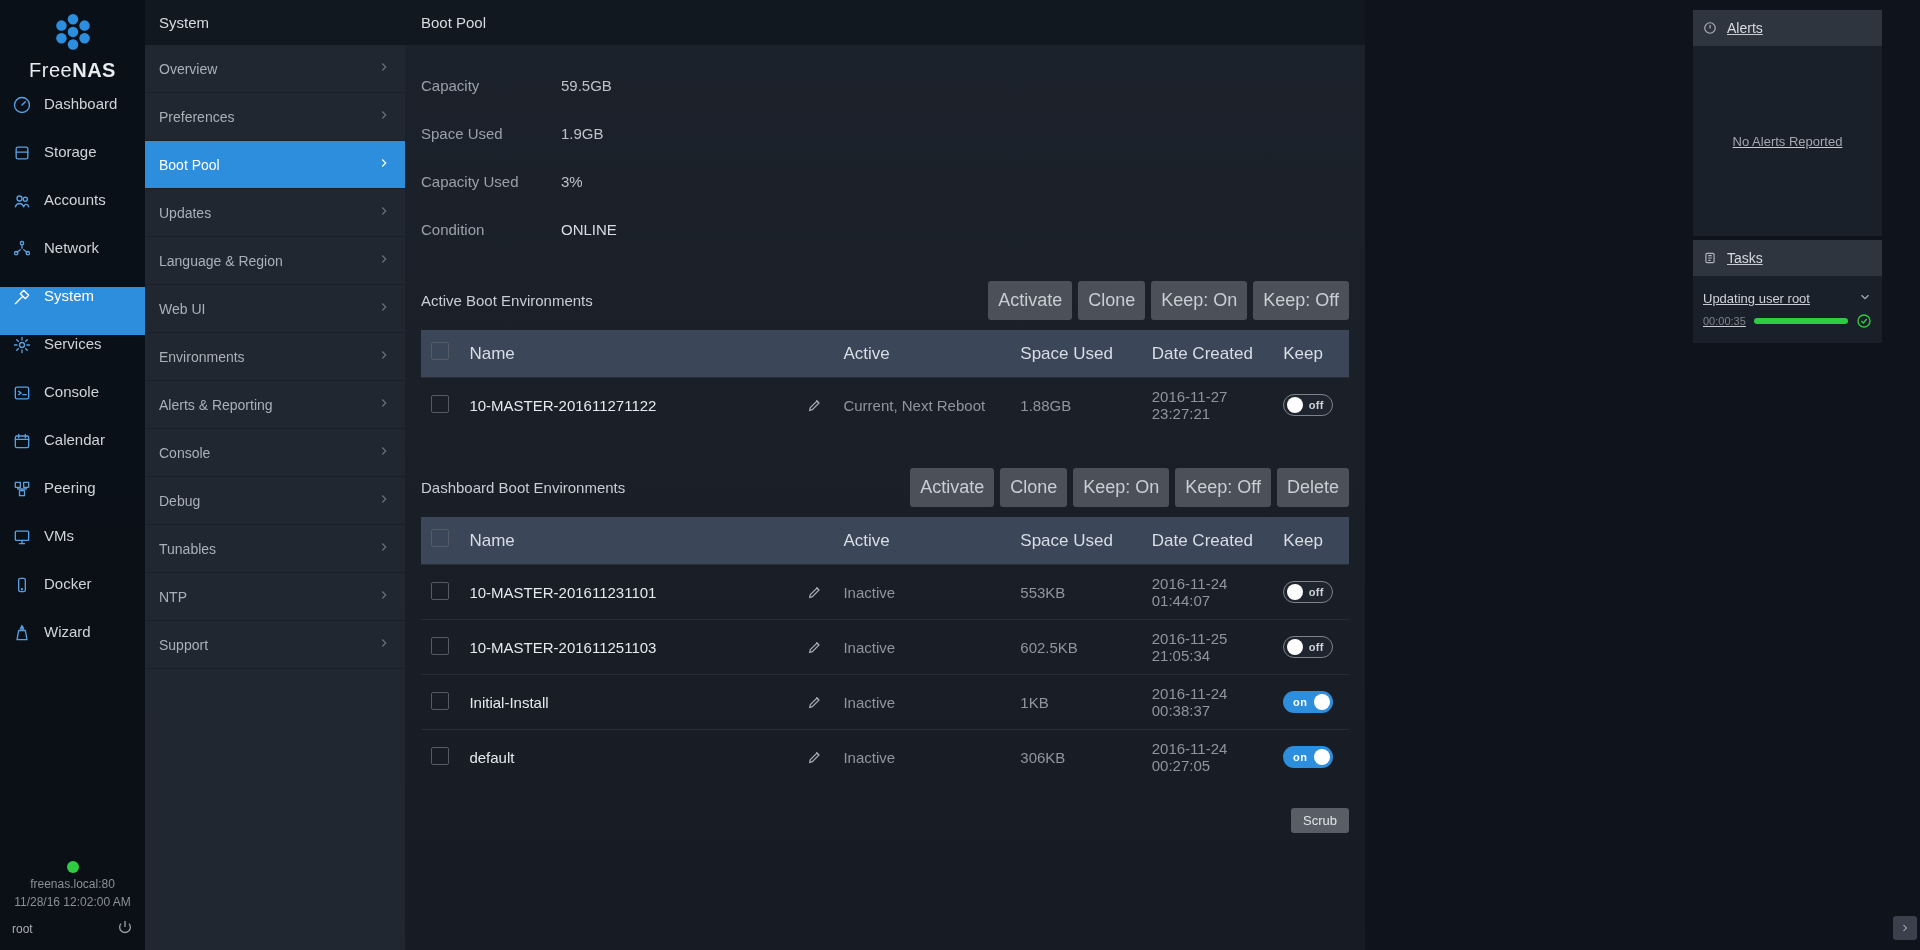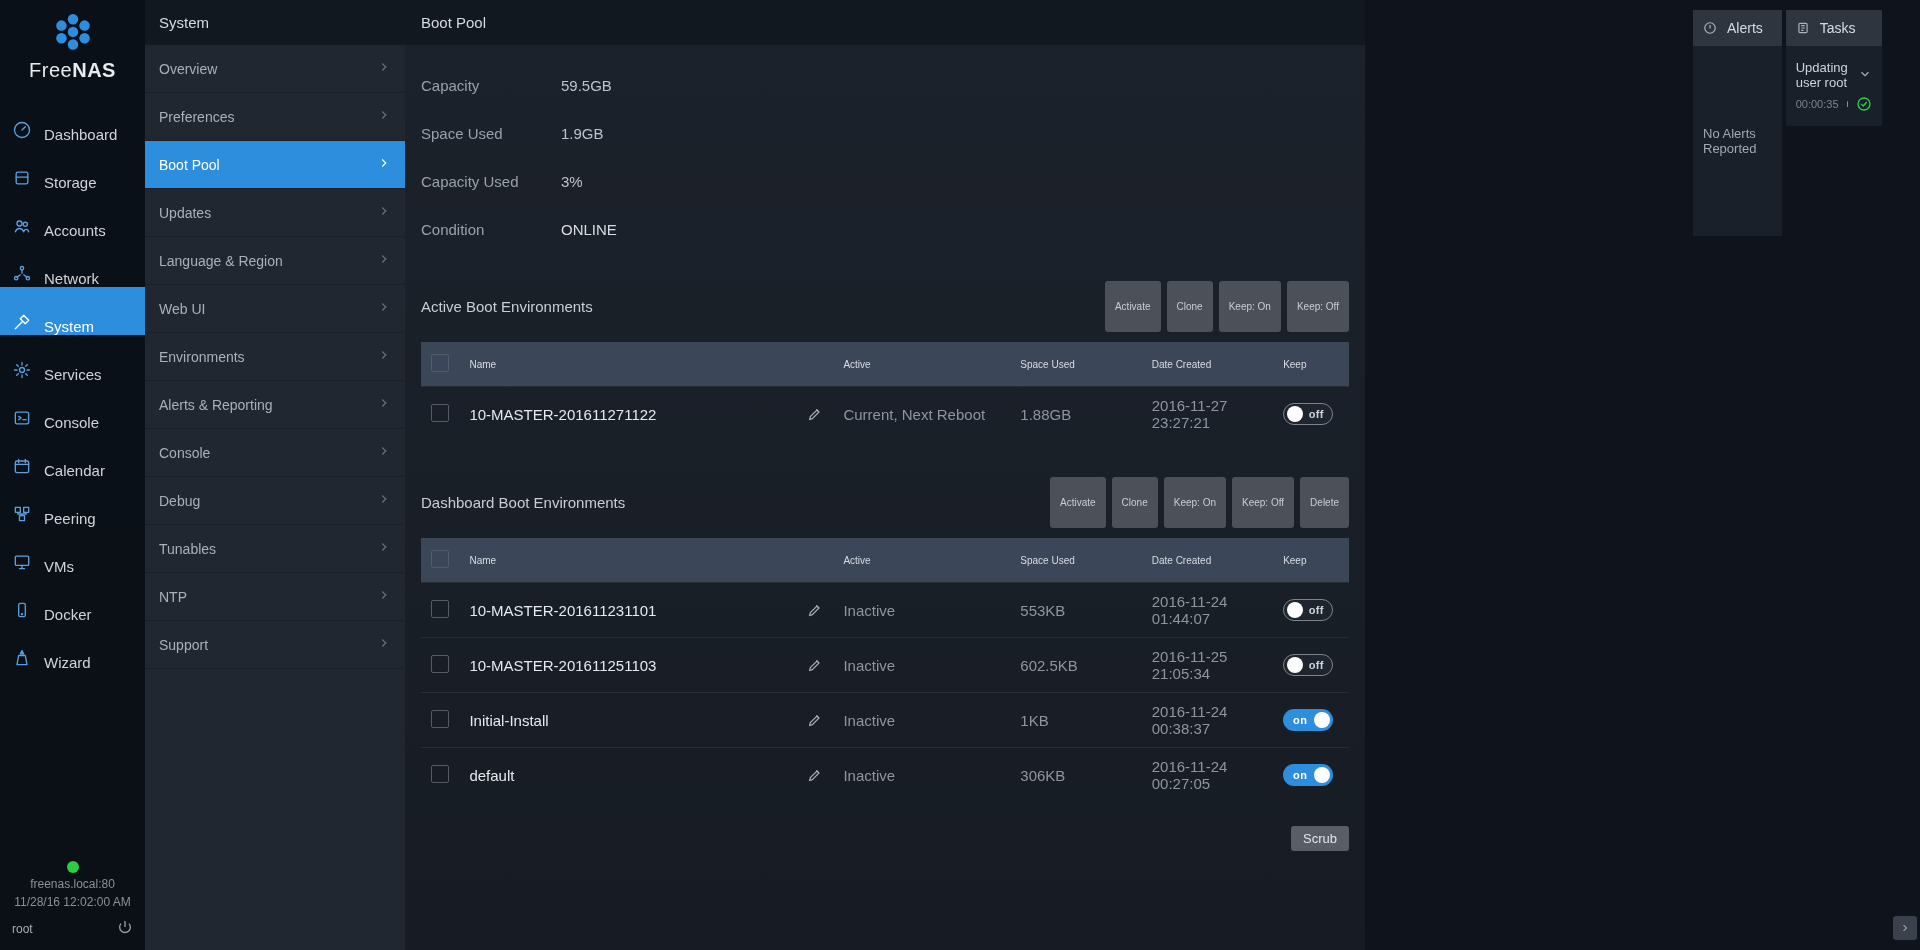--- a/index.html
+++ b/index.html
@@ -11,31 +11,31 @@
     overflow: hidden;
     font-size: 14px;
     font-weight: 300;
   }
   
   .app { display: flex; width: 100%; height: 100%; }
   .col-nav    { width: 145px;  background: linear-gradient(180deg,#0a1018,#0a1016); display:flex; flex-direction:column; }
   .col-subnav { width: 260px;  background: #202731; display:flex; flex-direction:column; }
   .col-main   { width: 960px;  background: linear-gradient(180deg,#1c222b,#171c24); display:flex; flex-direction:column; }
   .col-spacer { flex: 1;       background: #0f141c; }
-  .col-right  { width: 205px;  background: #0f141c; display:flex; flex-direction:row; padding: 10px 8px; gap:4px;}
+  .col-right  { width: 205px;  background: #0f141c; display:flex; flex-direction:column; padding: 10px 8px; gap:4px;text-decoration:underline;}
   .col-gutter { width: 30px;   background: #0f141c; display:flex; align-items:flex-end; justify-content:center; padding-bottom:10px;}
 
   
   .logo-box { height: 95px; display:flex; flex-direction:column; align-items:center; justify-content:center; gap:4px; }
   .logo-box svg { width:42px; height:42px; }
   .logo-text { font-size:20px; font-weight:300; color:#e8eaee; letter-spacing:0.5px; }
   .logo-text b { font-weight:600; }
 
   .nav-list { display:flex; flex-direction:column; }
-  .nav-item { display:flex; align-items:flex-end; gap:12px; padding:0 12px; height:48px; color:#cfd4da; cursor:pointer; }
+  .nav-item { display:flex; align-items:flex-start; gap:12px; padding:0 12px; height:48px; color:#cfd4da; cursor:pointer; }
   .nav-item.active { background:#2e8ede; color:#fff; }
   .nav-item svg { width:20px; height:20px; flex-shrink:0; }
   .nav-item span { font-size:15px; }
 
   .nav-footer { margin-top:auto; display:flex; flex-direction:column; align-items:center; padding:8px 6px 12px; font-size:12px; color:#8a9099; gap:4px; }
   .status-dot { width:12px; height:12px; background:#2ecc40; border-radius:50%; }
   .nav-footer .row-user { align-self:stretch; display:flex; justify-content:space-between; align-items:center; padding:6px 6px 0; color:#a8aeb8; }
   .nav-footer .row-user svg { width:16px; height:16px; }
 
   
@@ -54,25 +54,25 @@
   .prop-row { display:flex; height:48px; align-items:center; font-size:15px; }
   .prop-row .k { width:140px; color:#9aa0a9; }
   .prop-row .v { color:#bdc2ca; }
   .prop-row .v.em { color:#d9dde3; }
 
   .section-bar { display:flex; align-items:center; justify-content:space-between; padding:8px 16px 10px; }
   .section-title { font-size:15px; color:#c9cdd4; }
   .btn-row { display:flex; gap:6px; }
   .btn { background:#585d66; color:#e2e5ea; border:none; border-radius:3px; padding:5px 12px; font-size:13px; cursor:pointer; }
   .btn.muted { background:#4b5059; color:#c9cdd4; }
-  .btn.small { padding:20px 10px; font-size:10px; }
+  .btn.small { padding:9px 10px; font-size:18px; }
 
   
   .tbl { width:calc(100% - 32px); margin:0 16px; border-collapse:collapse; }
-  .tbl thead th { background:#3b4658; color:#d9dde4; font-weight:400; text-align:left; padding:12px 10px; font-size:10px; }
+  .tbl thead th { background:#3b4658; color:#d9dde4; font-weight:400; text-align:left; padding:12px 10px; font-size:17px; }
   .tbl thead th:first-child { width:38px; text-align:center;}
   .tbl td { padding:10px 10px; color:#b3b8c1; font-size:15px; border-top:1px solid #262d37; vertical-align:middle;}
   .tbl td.name { color:#e6e9ee; }
   .tbl td.muted { color:#8f959f; }
   .tbl td.date { white-space:pre-line; }
   .tbl .chk { width:18px; height:18px; border:1px solid #555b66; border-radius:2px; display:inline-block; }
   .tbl .edit-icon { width:16px; height:16px; opacity:0.8; }
   .col-chk   { width:38px; }
   .col-name  { width:370px; }
   .col-act   { width:175px; }

